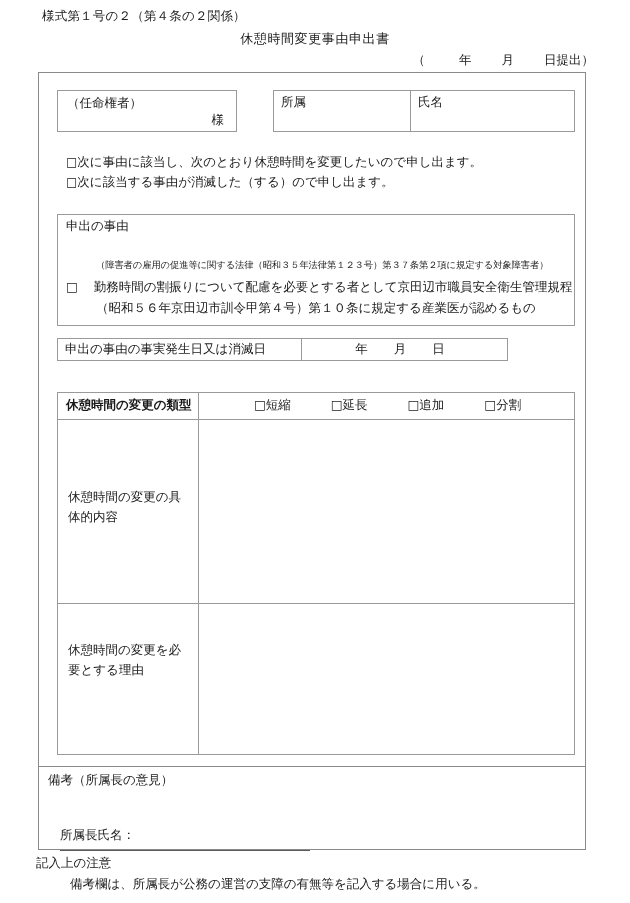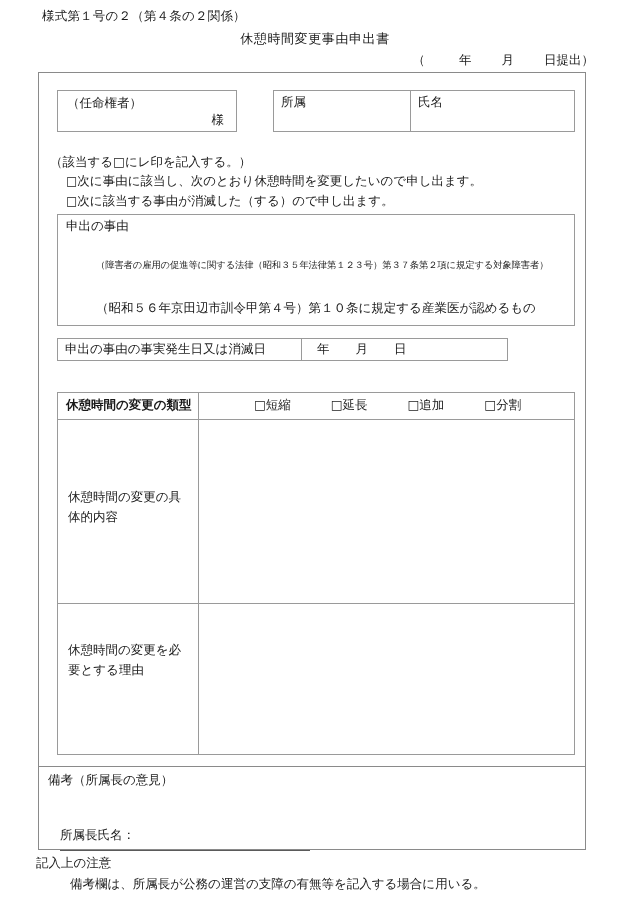--- a/index.html
+++ b/index.html
@@ -173,22 +173,23 @@
     width: 1px; height: 100%;
     background: #9a9a9a;
   }
   .occur-label {
     position: absolute;
     left: 7px; top: 2px;
     white-space: nowrap;
   }
   .occur-date {
     position: absolute;
-    left: 259px; top: 2px;
+    left: 238px; top: 2px;
     width: 208px;
+    text-align: center;
     white-space: nowrap;
   }
   .occur-date .gap { display: inline-block; width: 26px; }
 
   
   .main-table {
     position: absolute;
     left: 57px; top: 392px;
     width: 518px; height: 363px;
     border: 1px solid #9a9a9a;
@@ -295,28 +296,28 @@
     <span class="appointer-sama">様</span>
   </div>
 
   <div class="affil-table">
     <div class="affil-divider"></div>
     <span class="affil-label">所属</span>
     <span class="name-label">氏名</span>
   </div>
 
   <div class="instructions">
-    <div class="instr-note">（該当する□にレ印を記入する。）</div>
     <div class="instr-check"><span class="cbox-inline">□</span><span>次に事由に該当し、次のとおり休憩時間を変更したいので申し出ます。</span></div>
     <div class="instr-check"><span class="cbox-inline">□</span><span>次に該当する事由が消滅した（する）ので申し出ます。</span></div>
   </div>
 
   <div class="reasons-box">
     <span class="reasons-title">申出の事由</span>
     <div class="legal-note">（障害者の雇用の促進等に関する法律（昭和３５年法律第１２３号）第３７条第２項に規定する対象障害者）</div>
+    <div class="reason-item-2"><span class="cbox-big">□</span><span>勤務時間の割振りについて配慮を必要とする者として京田辺市職員安全衛生管理規程</span></div>
     <div class="reason-item-2b">（昭和５６年京田辺市訓令甲第４号）第１０条に規定する産業医が認めるもの</div>
   </div>
 
   <div class="occur-table">
     <div class="occur-divider"></div>
     <span class="occur-label">申出の事由の事実発生日又は消滅日</span>
     <span class="occur-date"><span>年</span><span class="gap"></span><span>月</span><span class="gap"></span><span>日</span></span>
   </div>
 
   <div class="main-table">

